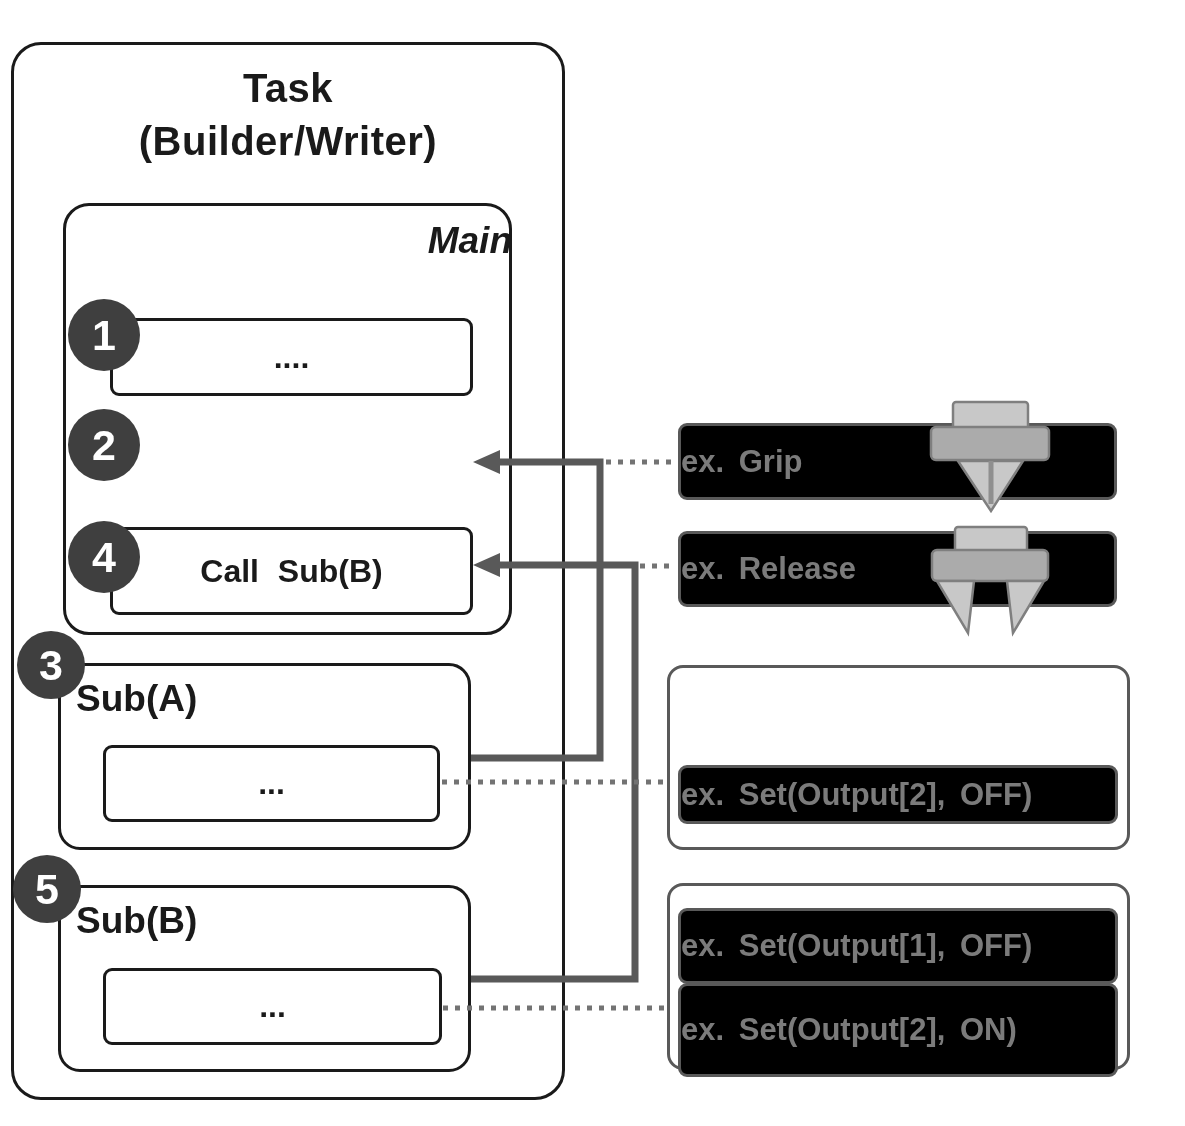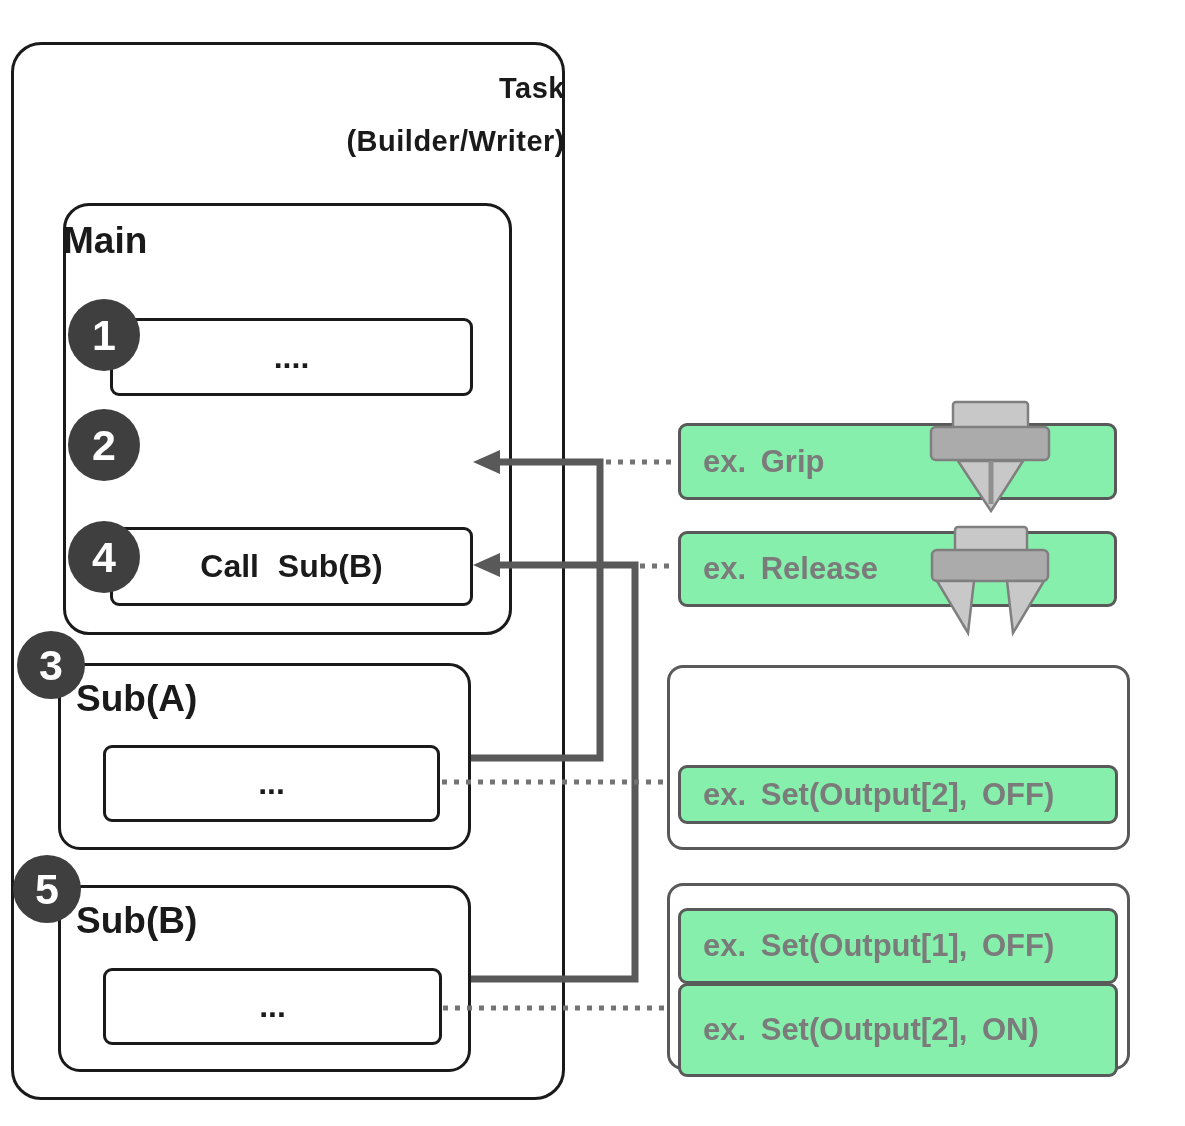--- a/index.html
+++ b/index.html
@@ -2,57 +2,57 @@
 <html><head>
 <meta charset="utf-8">
 <style>
   html,body{margin:0;padding:0;background:#fff;}
   #stage{
     position:relative;width:1185px;height:1126px;background:#fff;overflow:hidden;
     font-family:"Liberation Sans", sans-serif;font-weight:bold;color:#1a1a1a;
   }
   .abs{position:absolute;box-sizing:border-box;}
   .blackbox{border:3px solid #1a1a1a;background:transparent;}
-  .title{ text-align:right;font-size:29px;line-height:53px;letter-spacing:0.5px;}
-  .boxlabel{text-align:left;font-size:37px;}
+  .title{ text-align:center;font-size:40px;line-height:53px;letter-spacing:0.5px;}
+  .boxlabel{text-align:right;font-size:37px;font-style:italic;}
   .sublabel{font-size:37px;}
   .item{
     border:3px solid #1a1a1a;border-radius:9px;background:#fff;
     display:flex;align-items:center;justify-content:center;
     font-size:32px;word-spacing:10px;z-index:2;
   }
   .badge{
     background:#3f3f3f;color:#ffffff;border-radius:50%;
     display:flex;align-items:center;justify-content:center;
     font-size:43px;z-index:5;
   }
   .graybox{
-    border:3px solid #595959;border-radius:9px;background:#86efac;
-    display:flex;align-items:center;padding-left:22px;
+    border:3px solid #595959;border-radius:9px;background:#000000;
+    display:flex;align-items:center;
     color:#7b7b7b;font-size:31px;word-spacing:6px;z-index:2;
   }
   .groupbox{border:3px solid #595959;border-radius:16px;background:#fff;z-index:1;}
   .overlay{position:absolute;left:0;top:0;z-index:10;pointer-events:none;}
 </style>
 </head>
 <body>
 
 <div id="stage">
 
   <div class="abs blackbox" style="left:11px;top:42px;width:554px;height:1058px;border-radius:30px;"></div>
   <div class="abs title" style="left:11px;top:62px;width:554px;">
     <div>Task</div>
     <div>(Builder/Writer)</div>
   </div>
 
   <div class="abs blackbox" style="left:63px;top:203px;width:449px;height:432px;border-radius:26px;"></div>
   <div class="abs boxlabel" style="left:63px;top:220px;width:449px;">Main</div>
 
   <div class="abs item" style="left:110px;top:318px;width:363px;height:78px;">....</div>
-  <div class="abs item" style="left:110px;top:527px;width:363px;height:79px;">Call Sub(B)</div>
+  <div class="abs item" style="left:110px;top:527px;width:363px;height:88px;">Call Sub(B)</div>
 
   <div class="abs badge" style="left:68px;top:299px;width:72px;height:72px;">1</div>
   <div class="abs badge" style="left:68px;top:409px;width:72px;height:72px;">2</div>
   <div class="abs badge" style="left:68px;top:521px;width:72px;height:72px;">4</div>
   <div class="abs badge" style="left:17px;top:631px;width:68px;height:68px;">3</div>
   <div class="abs badge" style="left:13px;top:855px;width:68px;height:68px;">5</div>
 
   <div class="abs blackbox" style="left:58px;top:663px;width:413px;height:187px;border-radius:22px;"></div>
   <div class="abs sublabel" style="left:76px;top:678px;">Sub(A)</div>
   <div class="abs item" style="left:103px;top:745px;width:337px;height:77px;">...</div>

